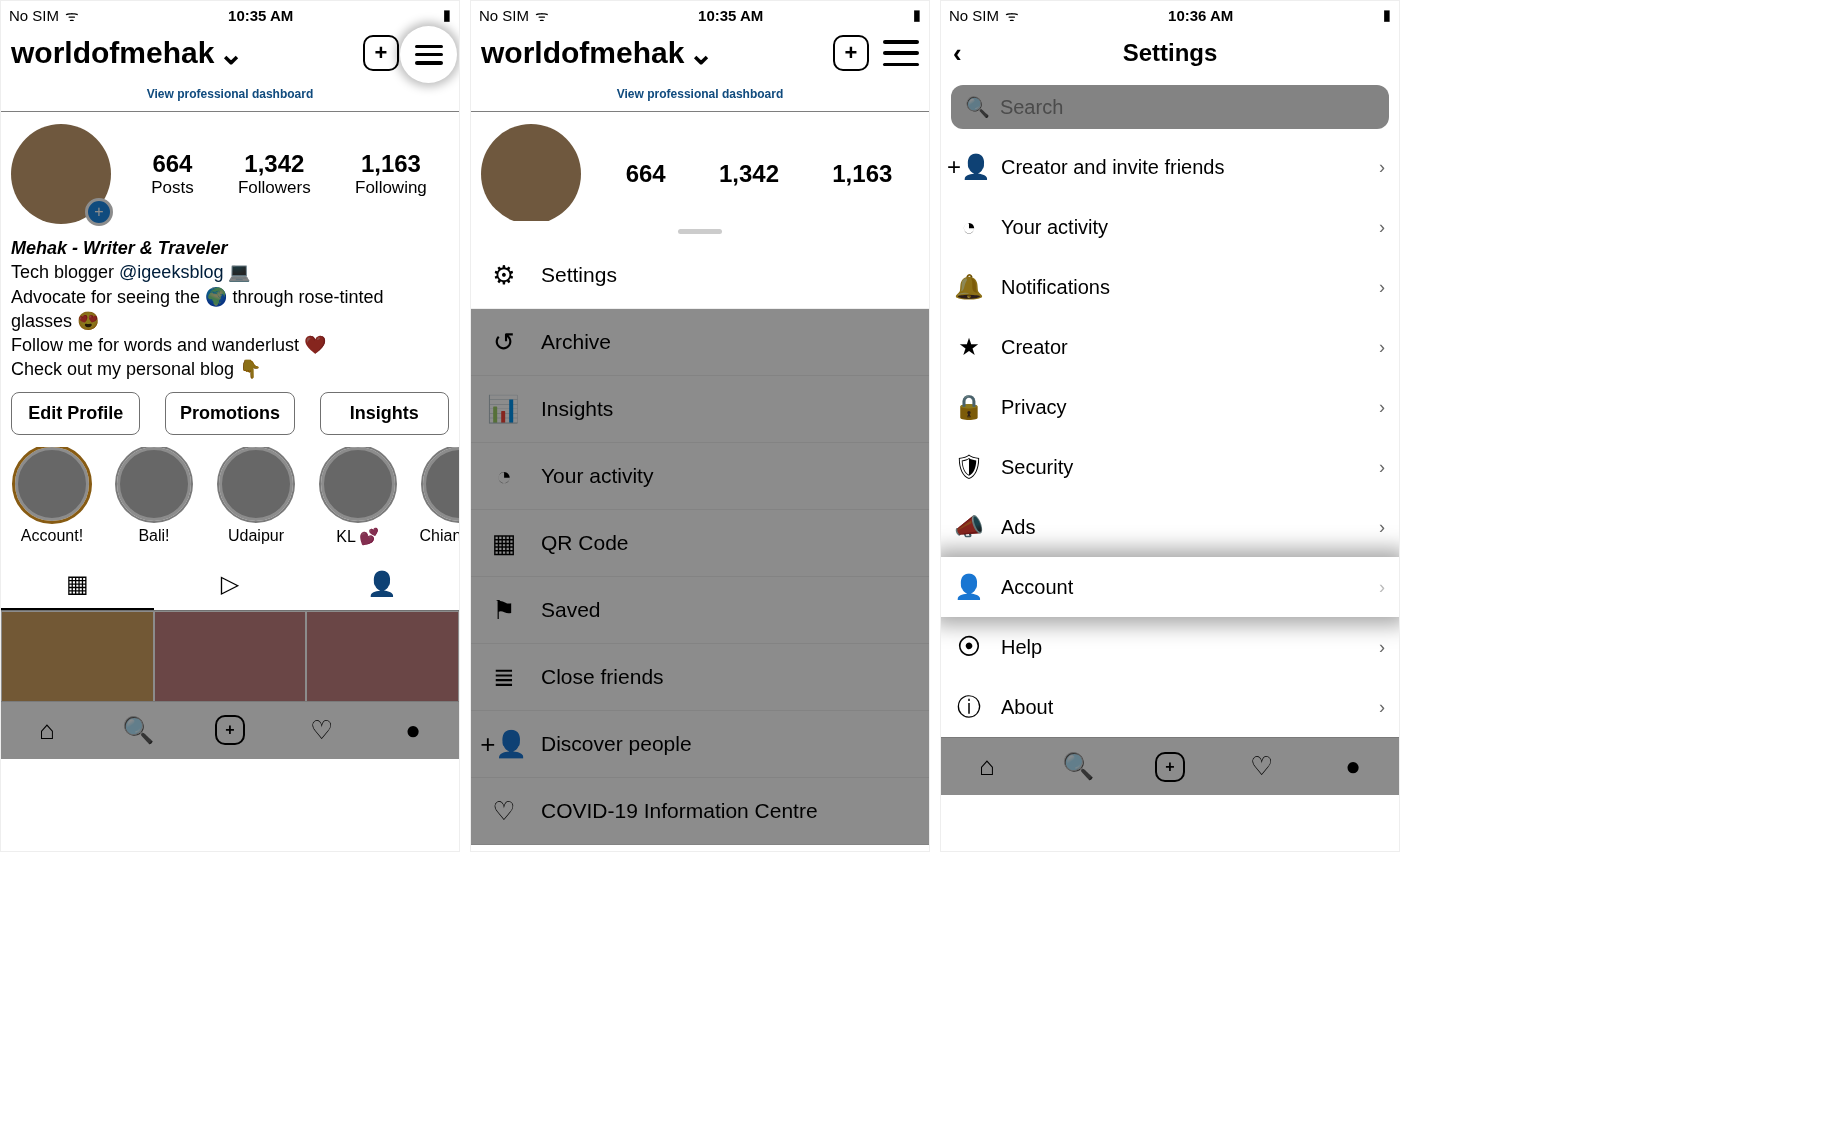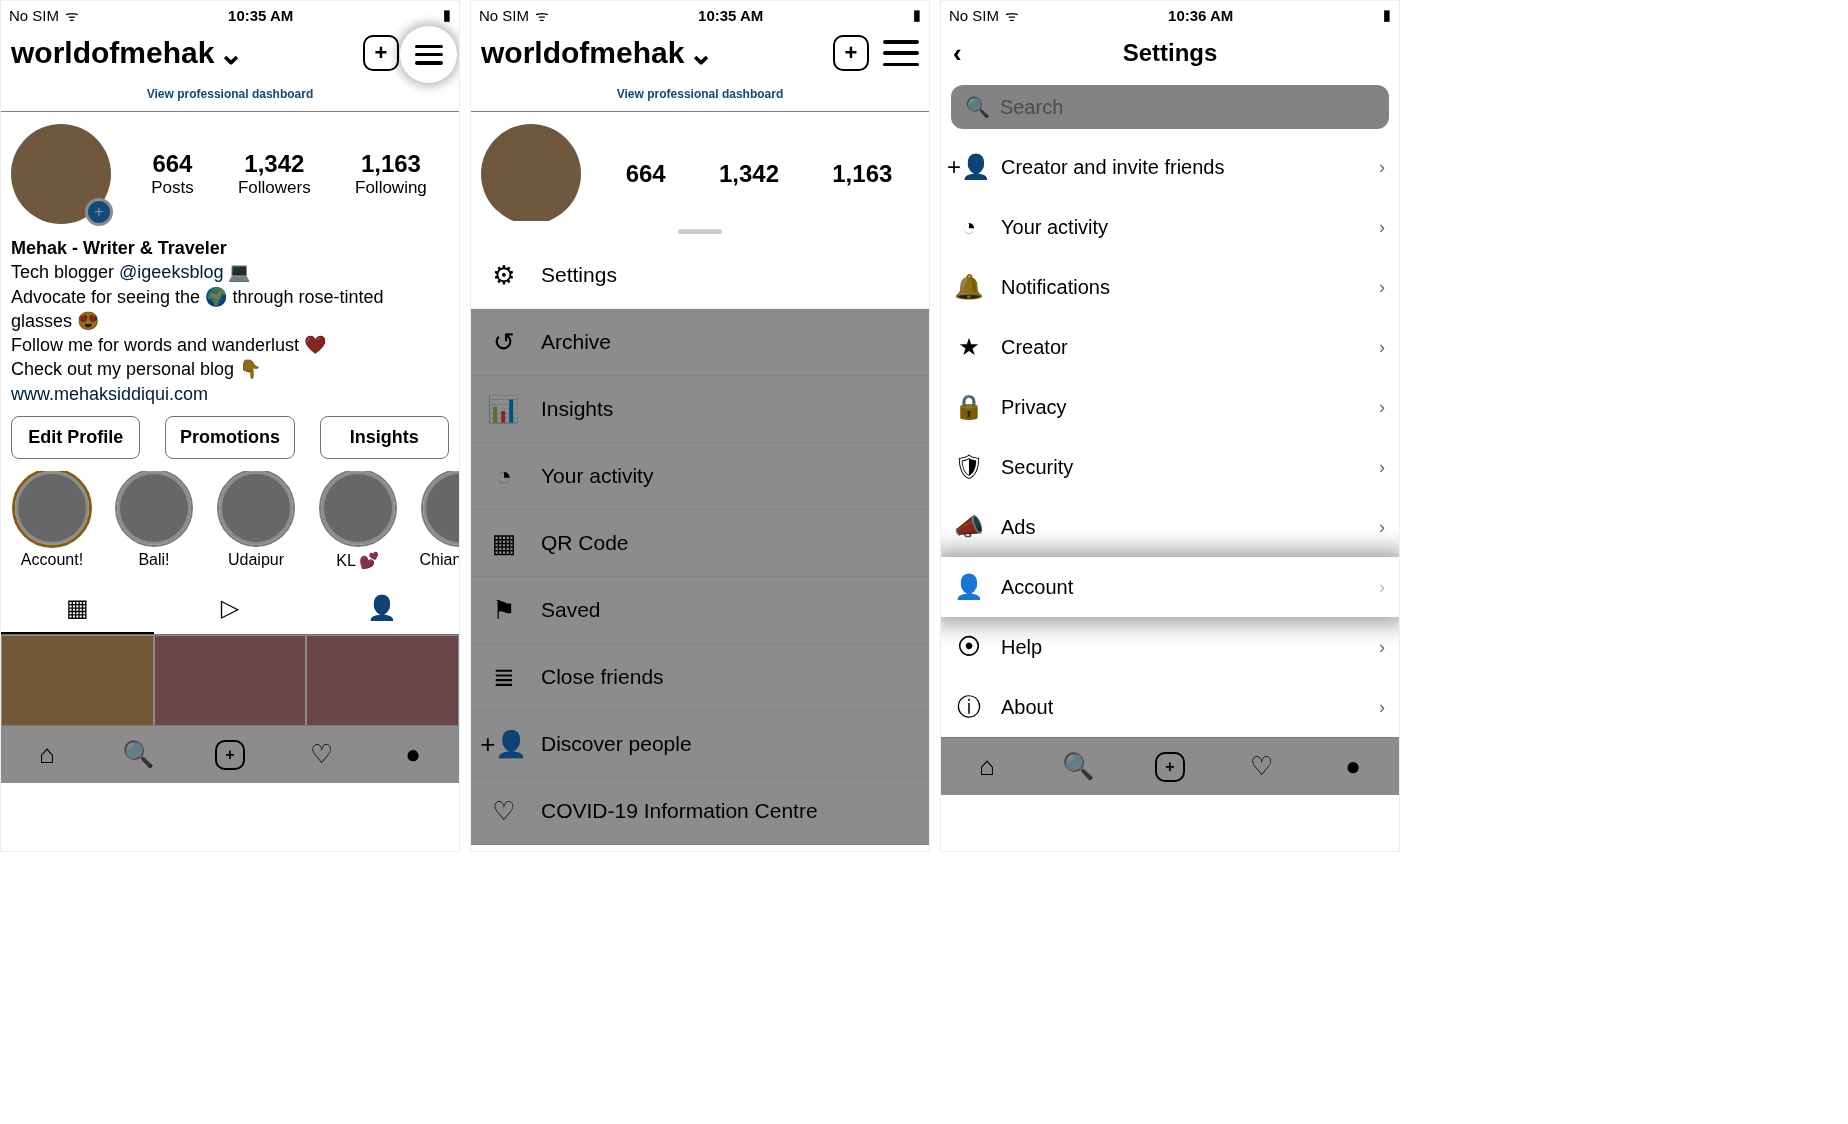--- a/index.html
+++ b/index.html
@@ -23,21 +23,21 @@
   .dash-link { color:#1e88e5; text-align:center; font-size:12px; font-weight:600; padding:10px 0; border-bottom:1px solid #e5e5e5;}
 
   .statsrow { display:flex; align-items:center; padding:12px 10px; gap:18px;}
   .avatar { width:100px; height:100px; border-radius:50%; background:#c9a070; position:relative; flex-shrink:0;}
   .addbadge { position:absolute; right:-2px; bottom:-2px; width:28px; height:28px; border-radius:50%; background:#1e88e5; border:3px solid #fff; color:#fff; display:flex; align-items:center; justify-content:center; font-size:16px;}
   .stats { display:flex; text-align:center; flex:1; justify-content:space-around;}
   .stat-n { font-size:24px; font-weight:800;}
   .stat-l { font-size:17px;}
 
   .bio { padding:0 10px 10px 10px; font-size:18px; line-height:1.35;}
-  .bio .name { font-weight:700;}
+  .bio .name { font-weight:700;font-style:italic;}
   .bio .mention { color:#00376b;}
   .bio .link { color:#00376b;}
 
   .btnrow { display:flex; gap:25px; padding:0 10px 12px 10px;}
   .obtn { flex:1; border:1px solid #ccc; border-radius:8px; padding:10px 0; text-align:center; font-size:18px; font-weight:600;}
 
   .story-row { display:flex; gap:20px; padding:0 10px; font-size:16px; text-align:center; overflow:hidden;}
   .story { display:flex; flex-direction:column; align-items:center; gap:6px; width:82px; flex-shrink:0;}
   .sring { width:74px; height:74px; border-radius:50%; background:#bbb; border:3px solid #fff; outline:2px solid #ddd;}
   .sring.active { outline:3px solid #f5a623;}
@@ -125,21 +125,20 @@
             <div class="stat-l">Following</div>
           </div>
       </div>
     </div>
     <div class="bio">
       <div class="name">Mehak - Writer &amp; Traveler</div>
       <div><span>Tech blogger </span><span class="mention">@igeeksblog</span><span> 💻</span></div>
       <div>Advocate for seeing the 🌍 through rose-tinted glasses 😍</div>
       <div>Follow me for words and wanderlust ❤️</div>
       <div>Check out my personal blog 👇</div>
-      <div class="link">www.mehaksiddiqui.com</div>
     </div>
     <div class="btnrow">
       <div class="obtn">Edit Profile</div>
       <div class="obtn">Promotions</div>
       <div class="obtn">Insights</div>
     </div>
     <div class="story-row">
       <div class="story">
           <div class="sring active"></div>
           <span>Account!</span>

